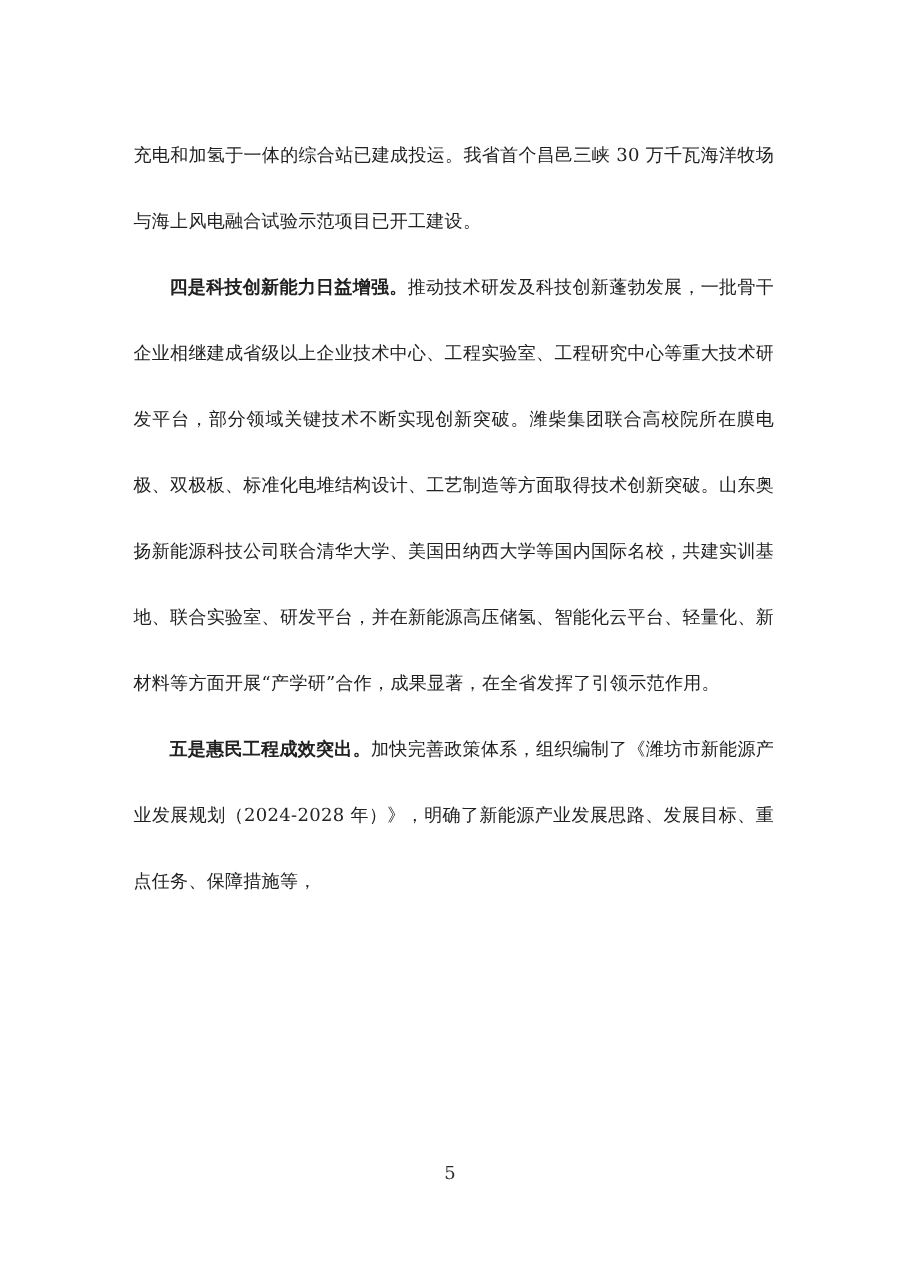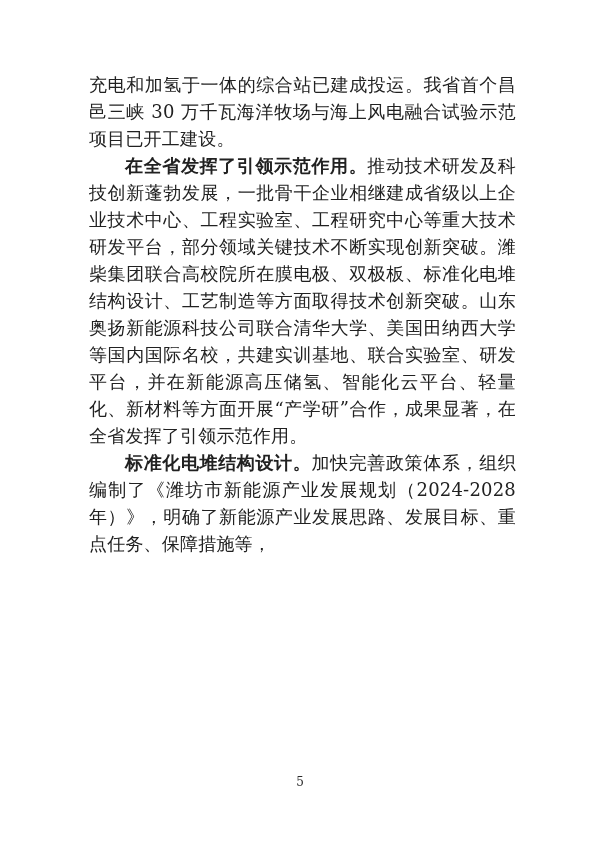--- a/index.html
+++ b/index.html
@@ -12,24 +12,24 @@
     width: 600px;
     height: 848px;
     background: #ffffff;
     overflow: hidden;
     font-family: "DejaVu Serif", "Liberation Serif", serif;
     color: #212121;
   }
   .body-text {
     position: absolute;
     left: 89px;
-    top: 71px;
+    top: 81px;
     width: 427px;
-    font-size: 18px;
-    line-height: 27px;
+    font-size: 12px;
+    line-height: 44px;
     text-align: justify;
     text-justify: inter-character;
     letter-spacing: 0.2px;
   }
   .para {
     margin: 0;
     padding: 0;
     text-indent: 2em;
   }
   .para.continuation {
@@ -48,17 +48,17 @@
     line-height: 16px;
     color: #2a2a2a;
   }
 </style>
 </head>
 <body>
 
 <div class="page">
   <div class="body-text">
     <p class="para continuation"><span>充电和加氢于一体的综合站已建成投运。我省首个昌邑三峡 30 万千瓦海洋牧场与海上风电融合试验示范项目已开工建设。</span></p>
-    <p class="para"><span class="lead">在全省发挥了引领示范作用。</span><span>推动技术研发及科技创新蓬勃发展，一批骨干企业相继建成省级以上企业技术中心、工程实验室、工程研究中心等重大技术研发平台，部分领域关键技术不断实现创新突破。潍柴集团联合高校院所在膜电极、双极板、标准化电堆结构设计、工艺制造等方面取得技术创新突破。山东奥扬新能源科技公司联合清华大学、美国田纳西大学等国内国际名校，共建实训基地、联合实验室、研发平台，并在新能源高压储氢、智能化云平台、轻量化、新材料等方面开展“产学研”合作，成果显著，在全省发挥了引领示范作用。</span></p>
-    <p class="para"><span class="lead">标准化电堆结构设计。</span><span>加快完善政策体系，组织编制了《潍坊市新能源产业发展规划（2024-2028 年）》，明确了新能源产业发展思路、发展目标、重点任务、保障措施等，</span></p>
+    <p class="para"><span class="lead">四是科技创新能力日益增强。</span><span>推动技术研发及科技创新蓬勃发展，一批骨干企业相继建成省级以上企业技术中心、工程实验室、工程研究中心等重大技术研发平台，部分领域关键技术不断实现创新突破。潍柴集团联合高校院所在膜电极、双极板、标准化电堆结构设计、工艺制造等方面取得技术创新突破。山东奥扬新能源科技公司联合清华大学、美国田纳西大学等国内国际名校，共建实训基地、联合实验室、研发平台，并在新能源高压储氢、智能化云平台、轻量化、新材料等方面开展“产学研”合作，成果显著，在全省发挥了引领示范作用。</span></p>
+    <p class="para"><span class="lead">五是惠民工程成效突出。</span><span>加快完善政策体系，组织编制了《潍坊市新能源产业发展规划（2024-2028 年）》，明确了新能源产业发展思路、发展目标、重点任务、保障措施等，</span></p>
   </div>
   <div class="page-number">5</div>
 </div>
 
 </body></html>

